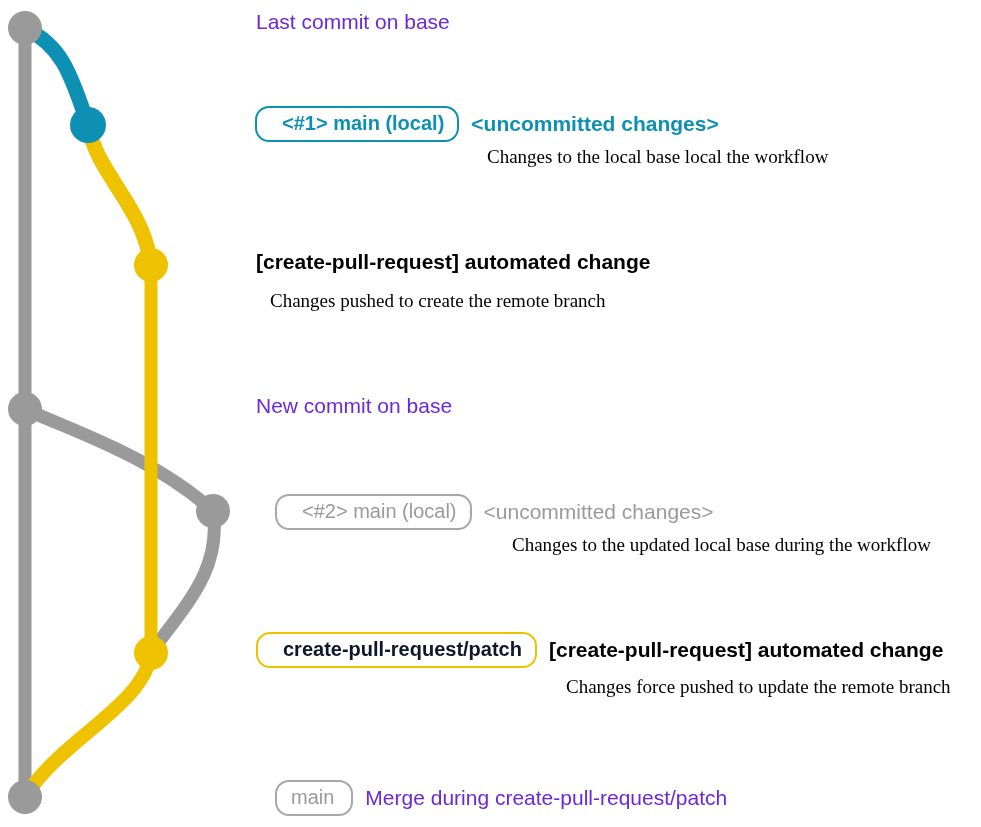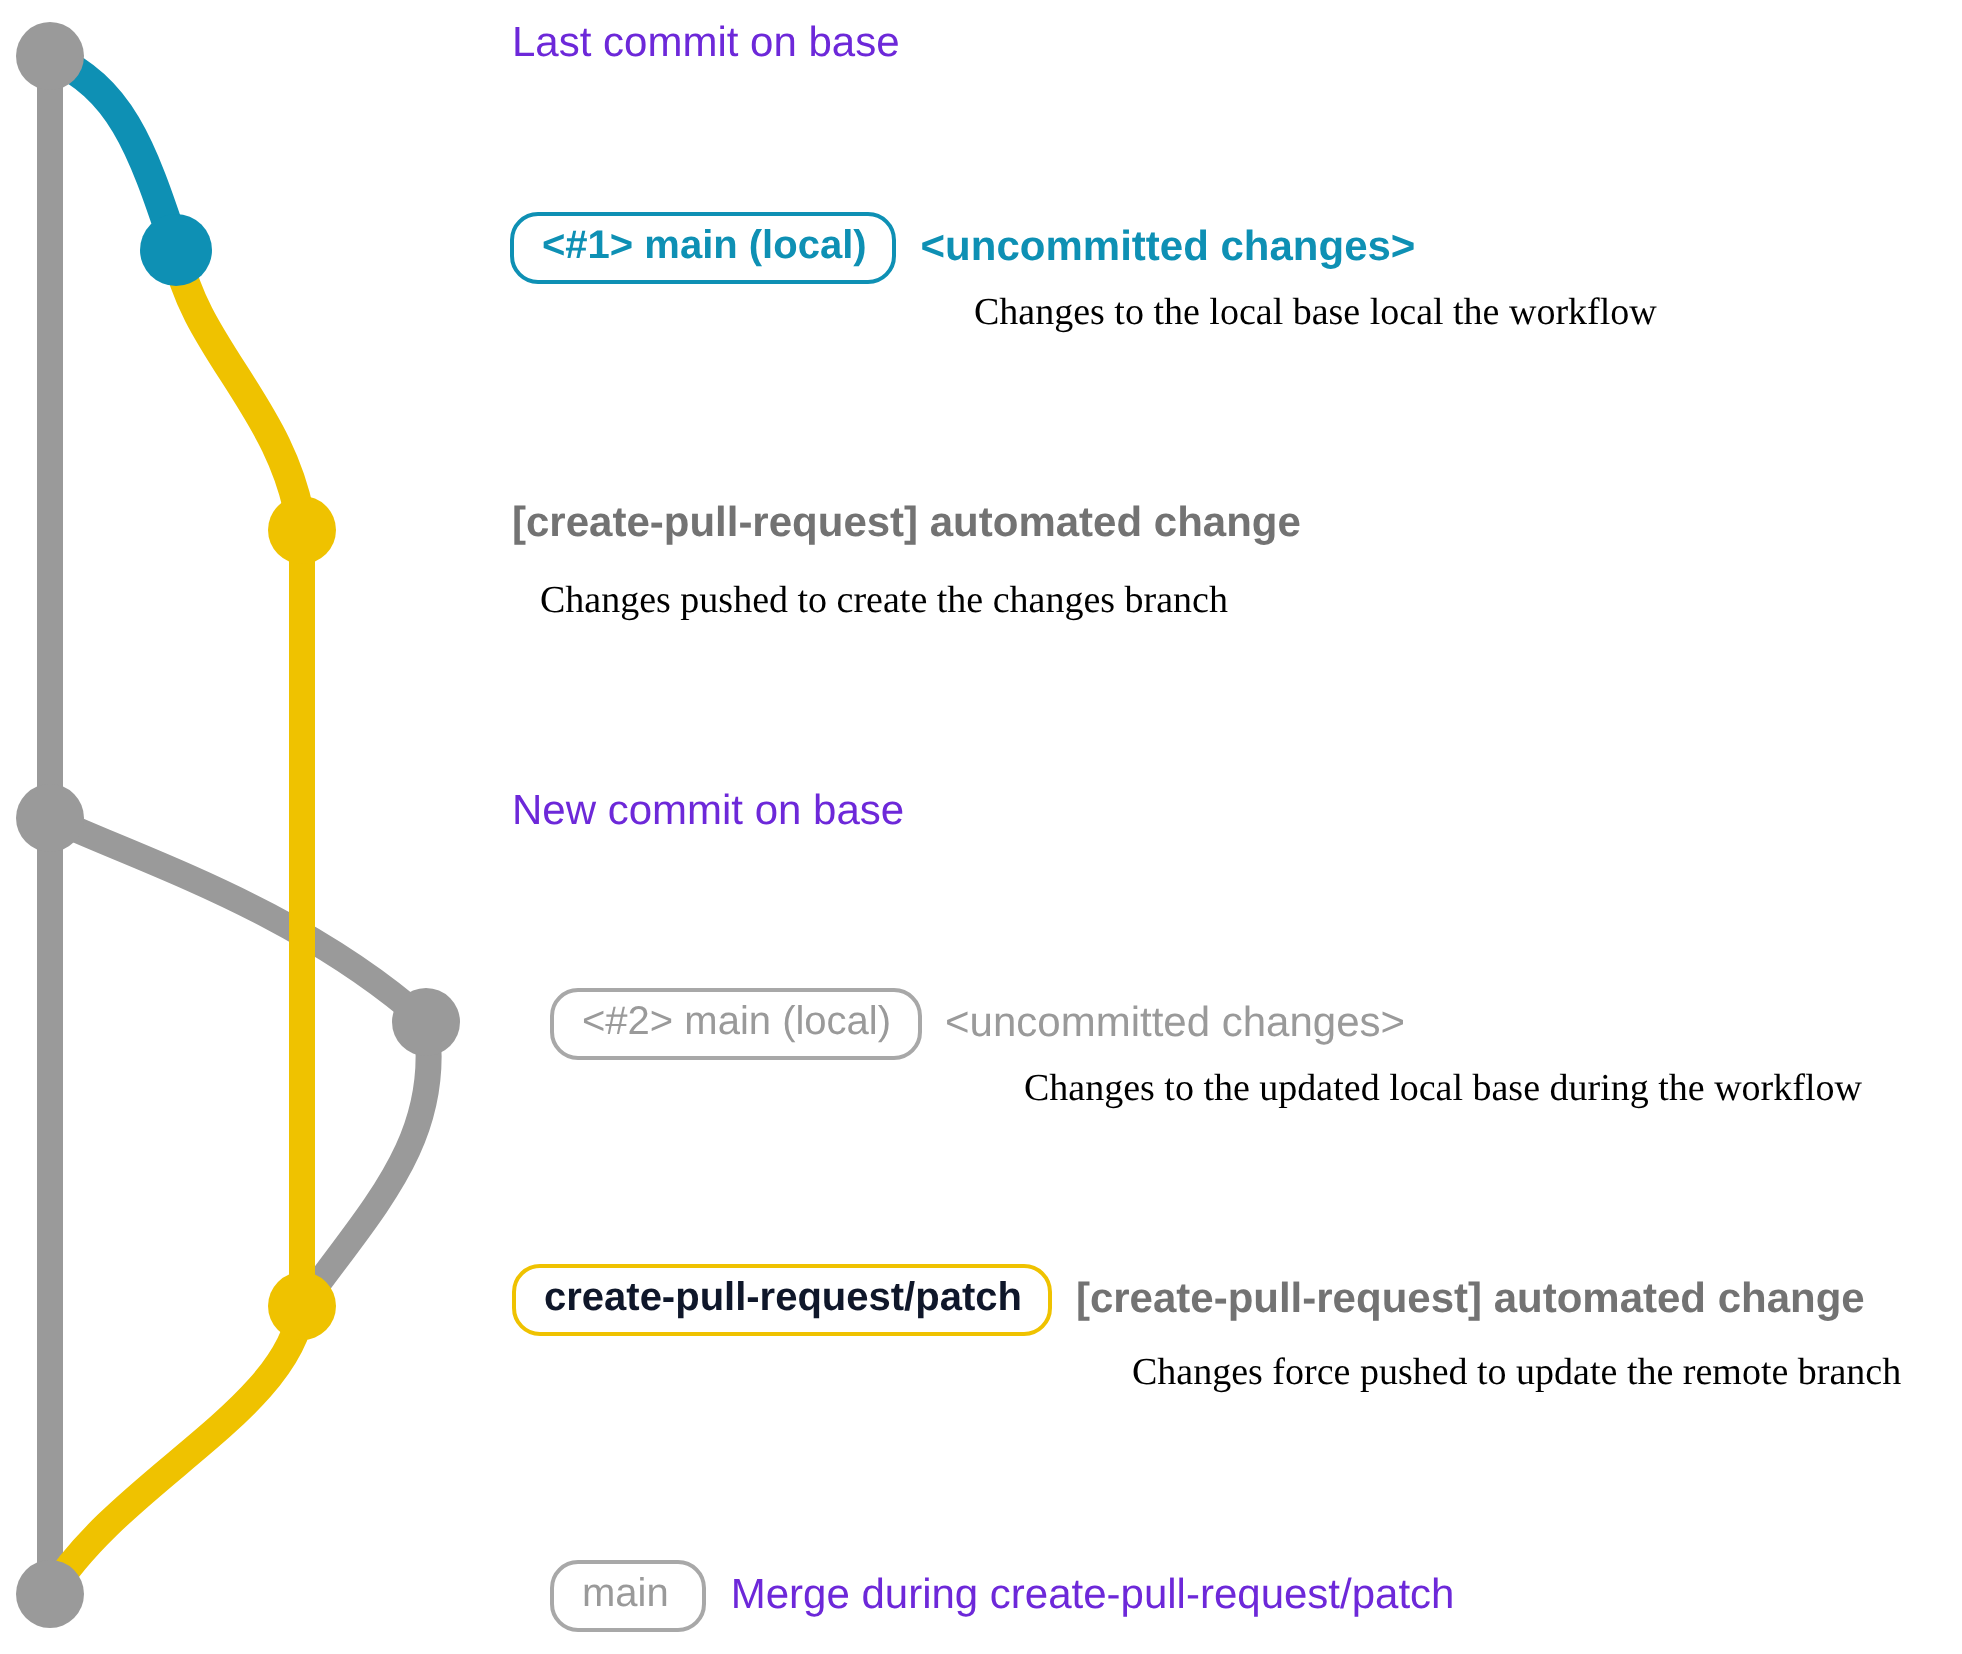--- a/index.html
+++ b/index.html
@@ -26,39 +26,39 @@
   .row {
     position: absolute;
     display: flex;
     align-items: center;
     white-space: nowrap;
   }
   .ref-chip {
     display: inline-block;
     border: 2px solid #9a9a9a;
     border-radius: 14px;
-    padding: 4px 13px 6px 14px;
+    padding: 4px 13px 6px 25px;
     font-size: 20px;
     line-height: 22px;
     color: #9a9a9a;
     background: #ffffff;
     margin-right: 12px;
   }
   .ref-chip.blue  { border-color: #0e90b4; color: #0e90b4; font-weight: bold; }
   .ref-chip.yellow{ border-color: #efc200; color: #0f172a; font-weight: bold; }
   .ref-chip.gray  { border-color: #a8a8a8; color: #9a9a9a; margin-left: 19px; }
   .ref-chip.small { padding: 4px 17px 6px 14px; text-align: right; }
 
   .subject {
     font-size: 21px;
     line-height: 24px;
     color: #9a9a9a;
   }
   .subject.blue   { color: #0e90b4; font-weight: bold; }
-  .subject.yellow { color: #737373; font-weight: bold; }
+  .subject.yellow { color: #000000; font-weight: bold; }
   .subject.gray   { color: #9a9a9a; }
   .subject.plain  { color: #6d28d9; }
 
   .note {
     position: absolute;
     font-family: "Liberation Serif", serif;
     font-size: 19px;
     line-height: 21px;
     color: #000000;
     white-space: nowrap;
@@ -102,21 +102,21 @@
 
   <div class="row" style="left:255px; top:106px;">
     <span class="ref-chip blue">&lt;#1&gt; main (local)</span>
     <span class="subject blue">&lt;uncommitted changes&gt;</span>
   </div>
   <div class="note" style="left:487px; top:146px;">Changes to the local base local the workflow</div>
 
   <div class="row" style="left:256px; top:250px;">
     <span class="subject yellow">[create-pull-request] automated change</span>
   </div>
-  <div class="note" style="left:270px; top:290px;">Changes pushed to create the changes branch</div>
+  <div class="note" style="left:270px; top:290px;">Changes pushed to create the remote branch</div>
 
   <div class="row" style="left:256px; top:394px;">
     <span class="subject plain">New commit on base</span>
   </div>
 
   <div class="row" style="left:256px; top:494px;">
     <span class="ref-chip gray">&lt;#2&gt; main (local)</span>
     <span class="subject gray">&lt;uncommitted changes&gt;</span>
   </div>
   <div class="note" style="left:512px; top:534px;">Changes to the updated local base during the workflow</div>

